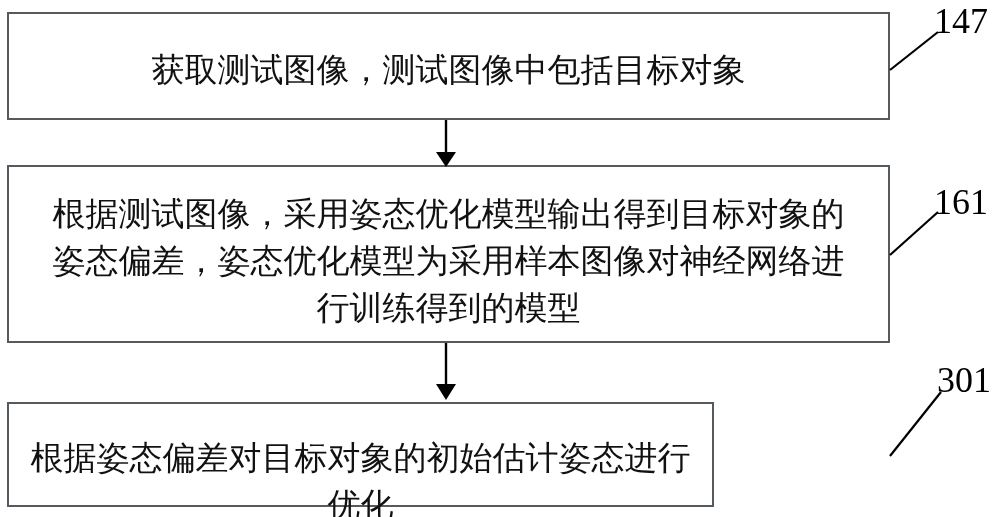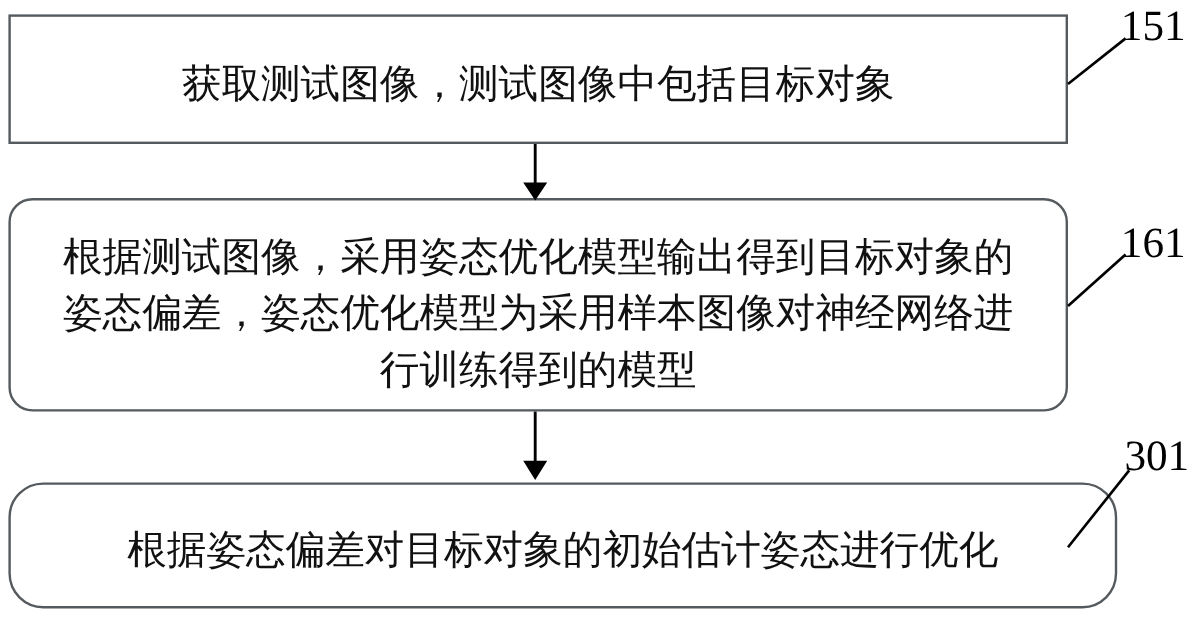--- a/index.html
+++ b/index.html
@@ -54,27 +54,27 @@
 </style>
 </head>
 <body>
 
 <div id="canvas">
 
   <div class="flow-box" style="left:7px; top:12px; width:883px; height:108px;">
     <div class="box-text" style="top:32px;">获取测试图像，测试图像中包括目标对象</div>
   </div>
 
-  <div class="flow-box" style="left:7px; top:165px; width:883px; height:178px;border-radius:20px;">
+  <div class="flow-box" style="left:7px; top:165px; width:883px; height:178px;">
     <div class="box-text" style="top:23px;">根据测试图像，采用姿态优化模型输出得到目标对象的
 姿态偏差，姿态优化模型为采用样本图像对神经网络进
 行训练得到的模型</div>
   </div>
 
-  <div class="flow-box" style="left:7px; top:402px; width:924px; height:105px;border-radius:29px;">
+  <div class="flow-box" style="left:7px; top:402px; width:707px; height:105px;">
     <div class="box-text" style="top:30px;">根据姿态偏差对目标对象的初始估计姿态进行优化</div>
   </div>
 
   <svg class="overlay" viewBox="0 0 1000 517" xmlns="http://www.w3.org/2000/svg">
 
     <g>
       <line x1="446" y1="120" x2="446" y2="156" stroke="#000000" stroke-width="2.4"></line>
       <polygon points="436,152 456,152 446,167" fill="#000000"></polygon>
     </g>
 
@@ -83,17 +83,17 @@
       <polygon points="436,384 456,384 446,400" fill="#000000"></polygon>
     </g>
 
     <line x1="890" y1="70" x2="938" y2="32" stroke="#000000" stroke-width="2.2"></line>
 
     <line x1="890" y1="255" x2="938" y2="212" stroke="#000000" stroke-width="2.2"></line>
 
     <line x1="890" y1="456" x2="941" y2="392" stroke="#000000" stroke-width="2.2"></line>
   </svg>
 
-  <div class="ref-label" style="left:934px; top:3px;">151</div>
+  <div class="ref-label" style="left:934px; top:3px;">147</div>
   <div class="ref-label" style="left:934px; top:184px;">161</div>
   <div class="ref-label" style="left:937px; top:362px;">301</div>
 
 </div>
 
 </body></html>

